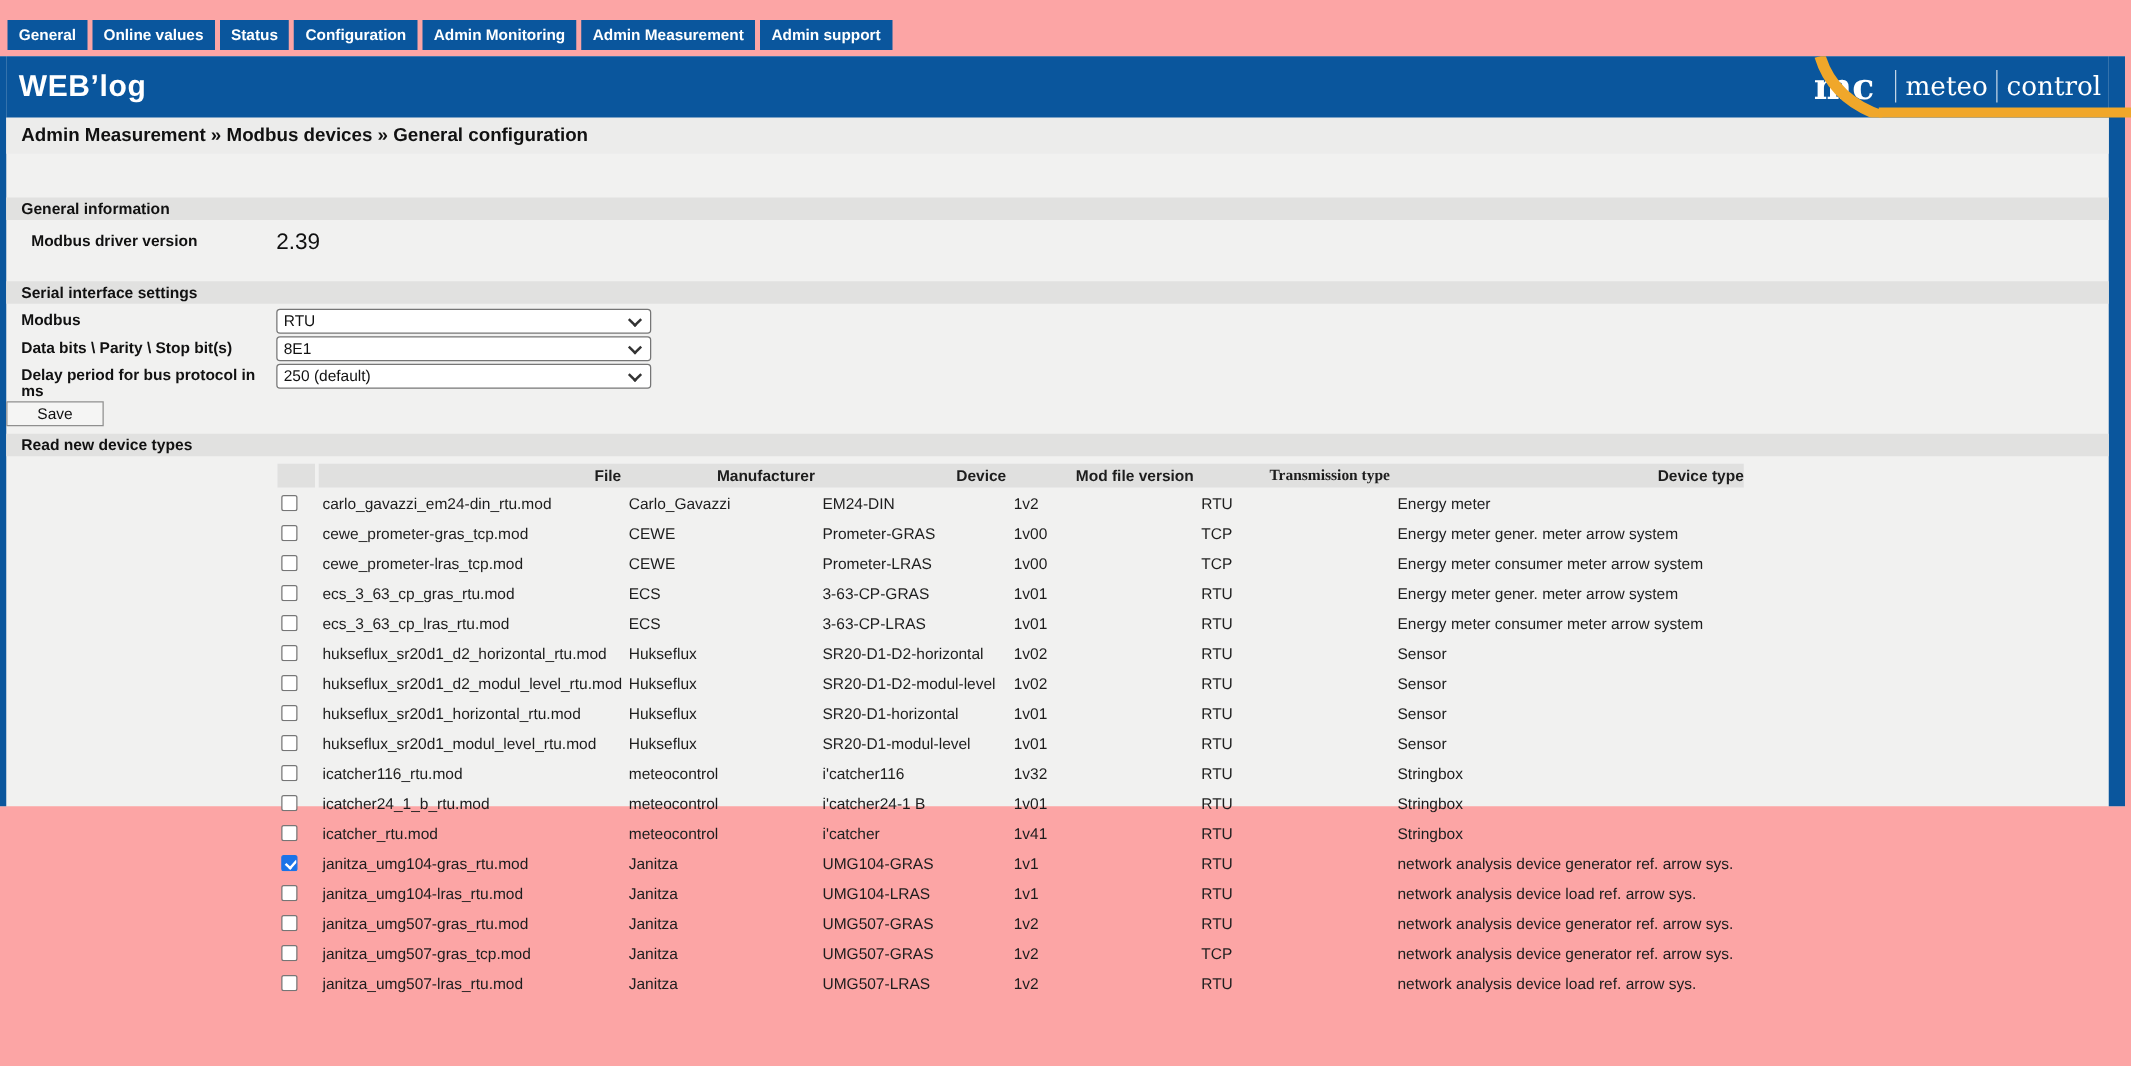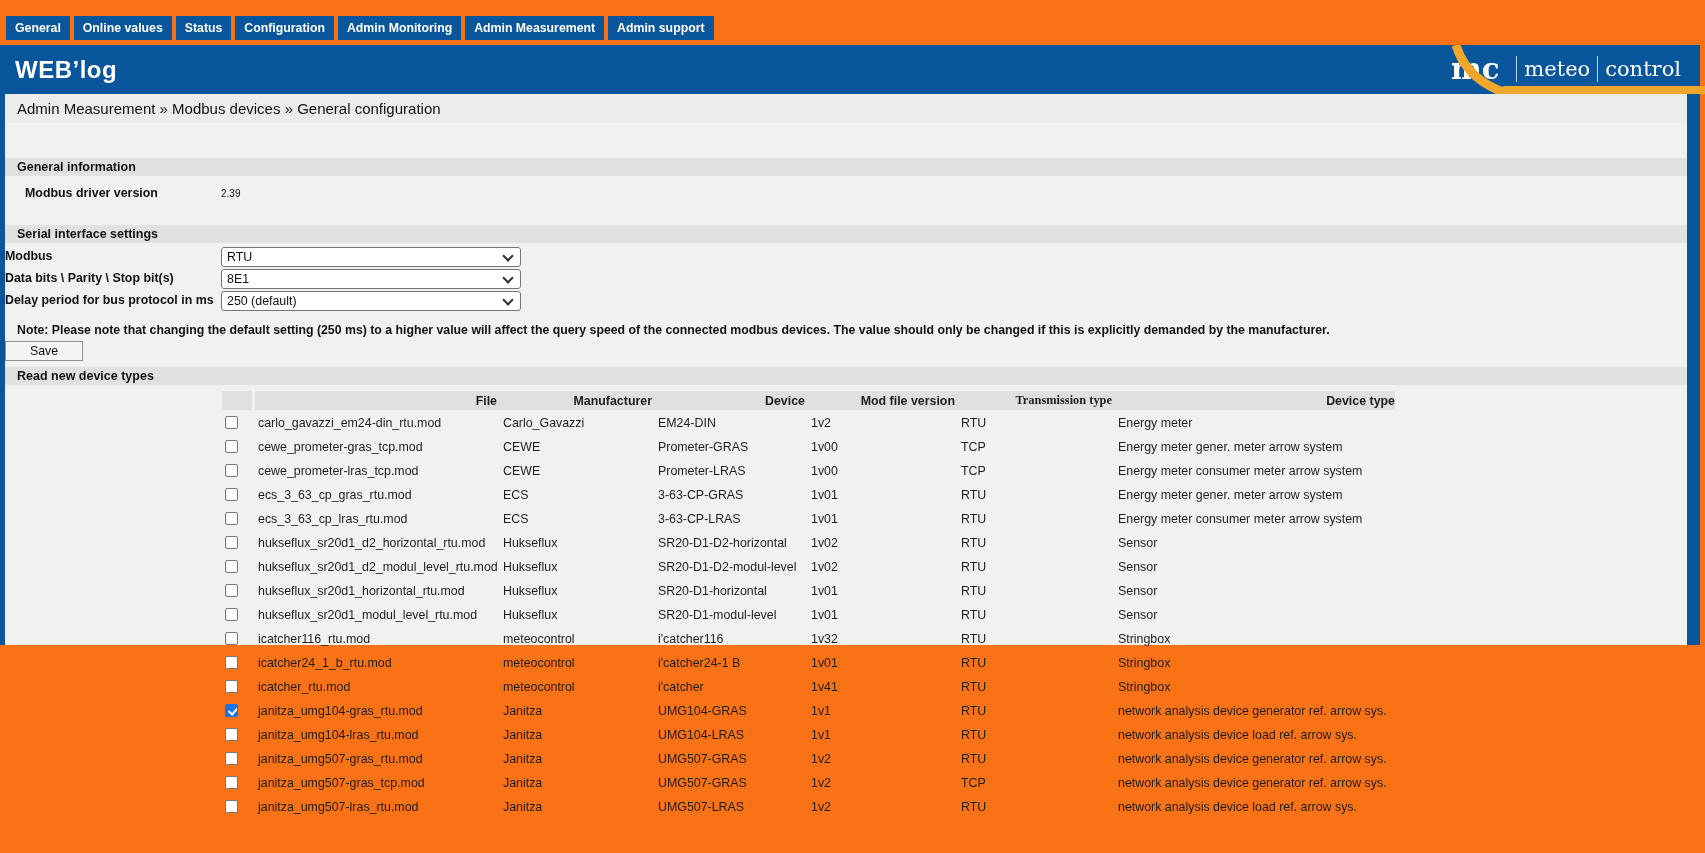--- a/index.html
+++ b/index.html
@@ -1,18 +1,18 @@
 <!DOCTYPE html>
 <html><head>
 <meta charset="utf-8">
 <style>
   * { margin:0; padding:0; box-sizing:border-box; }
   html,body { background:#fff; }
   body { font-family:"Liberation Sans", sans-serif; }
-  .page { position:relative; width:1705px; height:853px; background:#f97316; overflow:hidden; }
+  .page { position:relative; width:1705px; height:853px; background:#fca5a5; overflow:hidden; }
 
   
   .tabs { position:absolute; top:16px; left:6px; display:flex; }
   .tab { background:#0a569d; color:#fff; font-size:12.3px; font-weight:bold;
          height:24px; line-height:24px; padding:0 9px; margin-right:4px; cursor:pointer; white-space:nowrap; }
 
   
   .frame { position:absolute; top:45px; left:0; width:1700px; height:600px;
            border-left:5px solid #0a569d; border-right:13px solid #0a569d; background:#f1f1f0; }
 
@@ -20,37 +20,37 @@
   .header h1 { color:#fff; font-size:24px; font-weight:bold; position:absolute; left:10px; top:11px; letter-spacing:.5px; }
   .logo { position:absolute; right:6px; top:9px; display:flex; align-items:center; color:#fff; }
   .logo .mc { font-family:"DejaVu Serif", serif; font-weight:bold; font-size:29px; line-height:30px; margin-right:10px; }
   .logo .sep { width:1px; height:26px; background:rgba(255,255,255,.75); margin:0 7px; }
   .logo .word { font-family:"DejaVu Serif", serif; font-size:21px; }
 
   .swoosh { position:absolute; top:45px; left:1442px; width:72px; height:49px; z-index:4; }
   .orange-bar { position:absolute; top:86px; left:1503px; width:202px; height:8px; background:#f0a72a; z-index:4; }
 
   .breadcrumb { height:29px; background:#ececeb; display:flex; align-items:center;
-                font-size:15px; font-weight:normal; color:#111; padding-left:12px; }
+                font-size:15px; font-weight:bold; color:#111; padding-left:12px; }
 
   .content { position:relative; }
   .section-bar { background:#e1e1e0; height:18px; display:flex; align-items:center;
                  font-size:12.5px; font-weight:bold; color:#111; padding-left:12px; }
   #bar-general { margin-top:35px; }
   #bar-serial  { margin-top:24px; }
   #bar-devices { margin-top:6px; }
 
   .fieldrow { display:flex; margin-top:9px; height:16px; align-items:center; }
   .fieldrow .lbl { width:216px; padding-left:20px; font-size:12.4px; font-weight:bold; color:#111; }
-  .fieldrow .val { font-size:10px; color:#111; }
+  .fieldrow .val { font-size:18px; color:#111; }
 
   .formrows { margin-top:4px; }
   .formrow { display:flex; align-items:flex-start; height:22px; }
   .formrow.tall { height:26px; }
-  .formrow .lbl { width:216px; font-size:12.4px; font-weight:bold; color:#111; line-height:13px; padding-top:3px; }
+  .formrow .lbl { width:216px; padding-left:12px; font-size:12.4px; font-weight:bold; color:#111; line-height:13px; padding-top:3px; }
   .select-wrap { position:relative; width:300px; }
   .select-wrap select { width:100%; height:20px; font-family:"Liberation Sans",sans-serif; font-size:12.4px;
                         color:#111; background:#fff; border:1px solid #767676; border-radius:3px;
                         padding:0 20px 0 5px; appearance:none; -webkit-appearance:none; -moz-appearance:none; }
   .select-wrap::after { content:""; position:absolute; right:9px; top:5px; width:6px; height:6px;
                         border:solid #333; border-width:0 2px 2px 0; transform:rotate(45deg); pointer-events:none; }
 
   .note { margin-top:6px; padding-left:12px; font-size:12.3px; font-weight:bold; color:#111; }
   .saverow { margin-top:4px; display:flex; justify-content:flex-start; padding-right:44px; }
   .saverow button { width:78px; height:20px; background:#f5f5f4; border:1px solid #8f8f8f;
@@ -135,21 +135,20 @@
           </span>
         </div>
         <div class="formrow tall">
           <span class="lbl">Delay period for bus protocol in ms</span>
           <span class="select-wrap">
             <select><option>250 (default)</option></select>
           </span>
         </div>
       </div>
 
-      <div class="note">Note: Please note that changing the default setting (250 ms) to a higher value will affect the query speed of the connected modbus devices. The value should only be changed if this is explicitly demanded by the manufacturer.</div>
 
       <div class="saverow">
         <button>Save</button>
       </div>
 
       <div class="section-bar" id="bar-devices">Read new device types</div>
 
       <div class="dtable">
         <div class="hrow">
           <span class="hcb"></span>

